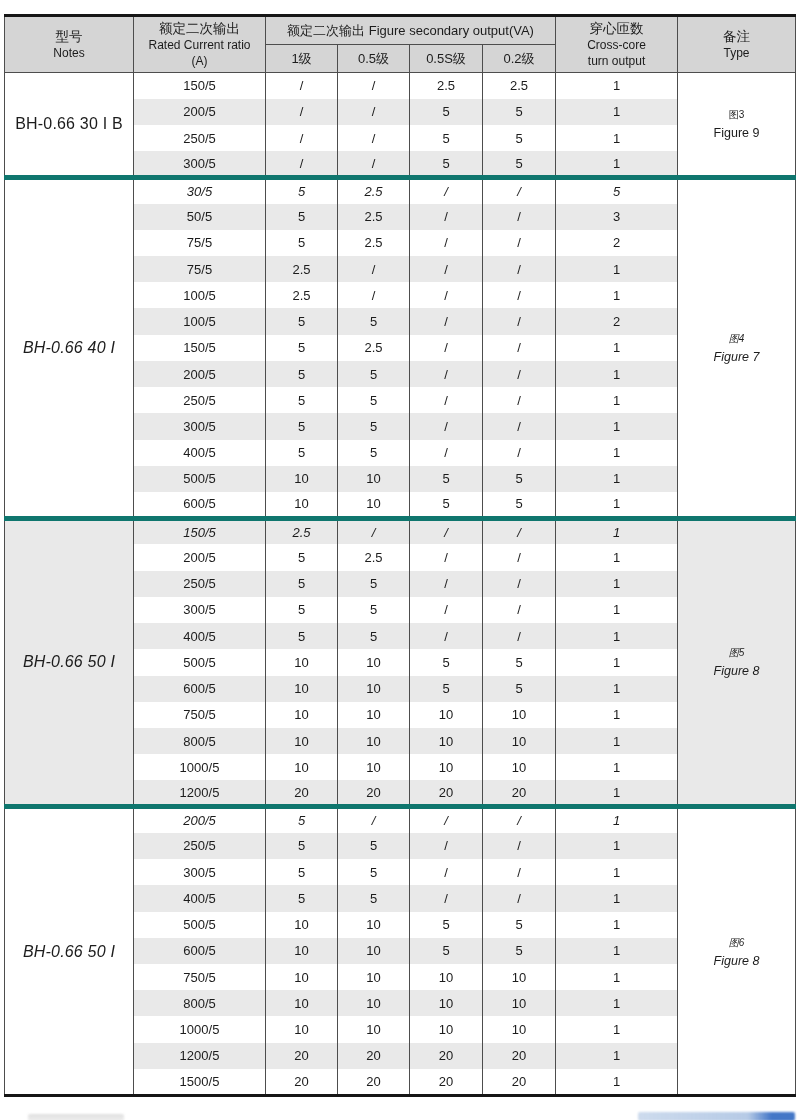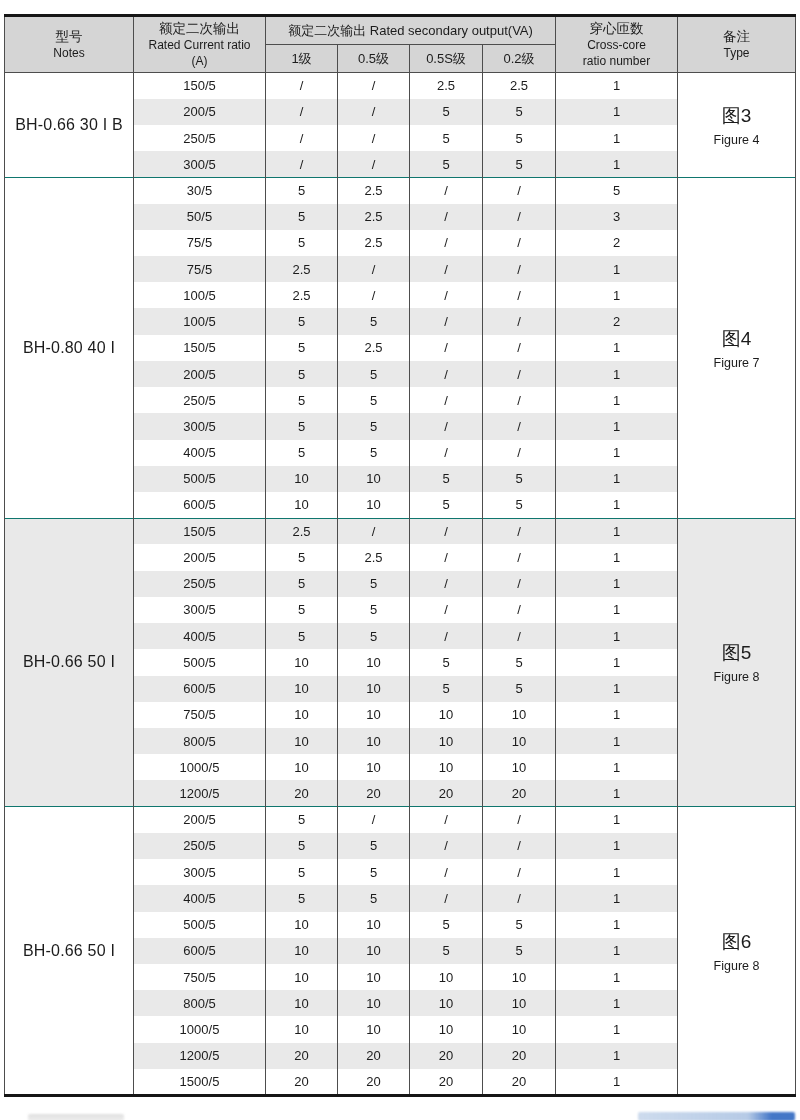--- a/index.html
+++ b/index.html
@@ -36,23 +36,23 @@
   tbody tr { height:26.16px; }
   tbody td {
     border-left:1px solid #4d4d4d;
     border-right:1px solid #4d4d4d;
     text-align:center;
     vertical-align:middle;
     font-size:13px;
     background:#ffffff;
   }
   tbody tr.gray td { background:#e9e9e9; }
-  tbody tr.group-start td { border-top:1px solid #0f766e; }
+  tbody tr.group-start td { border-top:5px solid #0f766e;font-style:italic; }
   tbody td.side { background:#ffffff; }
-  td.notes-cell .note-cn { font-size:19px; margin-bottom:4px; }
+  td.notes-cell .note-cn { font-size:10px; margin-bottom:4px; }
   td.notes-cell .note-en { font-size:12.5px; }
   td.type-cell { font-size:16px; letter-spacing:0.2px; }
   .artifact-left {
     position:absolute; left:28px; top:1114px; width:96px; height:8px;
     background:linear-gradient(#b9b9b9,#e2e2e2);
     opacity:.45; filter:blur(1px); border-radius:2px;
   }
   .artifact-right {
     position:absolute; left:638px; top:1112px; width:157px; height:9px;
     background:linear-gradient(90deg, rgba(130,165,210,.40) 0%, rgba(110,150,205,.50) 70%, rgba(35,95,190,.85) 85%);
@@ -78,26 +78,26 @@
       <th rowspan="2">
         <div class="cn">型号</div>
         <div class="en">Notes</div>
       </th>
       <th rowspan="2">
         <div class="cn">额定二次输出</div>
         <div class="en">Rated Current ratio</div>
         <div class="en">(A)</div>
       </th>
       <th colspan="4">
-        <span>额定二次输出 Rated secondary output(VA)</span>
+        <span>额定二次输出 Figure secondary output(VA)</span>
       </th>
       <th rowspan="2">
         <div class="cn">穿心匝数</div>
         <div class="en">Cross-core</div>
-        <div class="en">ratio number</div>
+        <div class="en">turn output</div>
       </th>
       <th rowspan="2">
         <div class="cn">备注</div>
         <div class="en">Type</div>
       </th>
     </tr>
     <tr class="h2">
       <th><span>1级</span></th>
       <th><span>0.5级</span></th>
       <th><span>0.5S级</span></th>
@@ -108,21 +108,21 @@
       <tr class="">
         <td rowspan="4" class="side type-cell">BH-0.66 30 I B</td>
         <td>150/5</td>
         <td>/</td>
         <td>/</td>
         <td>2.5</td>
         <td>2.5</td>
         <td>1</td>
         <td rowspan="4" class="side notes-cell">
           <div class="note-cn">图3</div>
-          <div class="note-en">Figure 4</div>
+          <div class="note-en">Figure 9</div>
         </td>
       </tr>
       <tr class="gray">
         <td>200/5</td>
         <td>/</td>
         <td>/</td>
         <td>5</td>
         <td>5</td>
         <td>1</td>
       </tr>
@@ -136,21 +136,21 @@
       </tr>
       <tr class="gray">
         <td>300/5</td>
         <td>/</td>
         <td>/</td>
         <td>5</td>
         <td>5</td>
         <td>1</td>
       </tr>
       <tr class=" group-start">
-        <td rowspan="13" class="side type-cell">BH-0.80 40 I</td>
+        <td rowspan="13" class="side type-cell">BH-0.66 40 I</td>
         <td>30/5</td>
         <td>5</td>
         <td>2.5</td>
         <td>/</td>
         <td>/</td>
         <td>5</td>
         <td rowspan="13" class="side notes-cell">
           <div class="note-cn">图4</div>
           <div class="note-en">Figure 7</div>
         </td>

